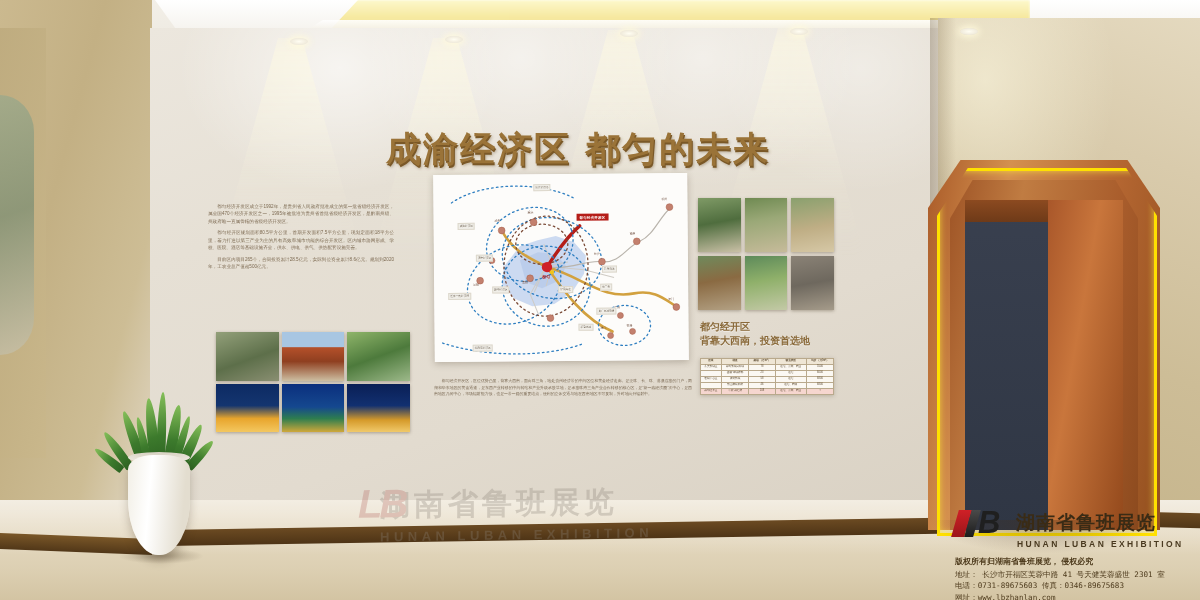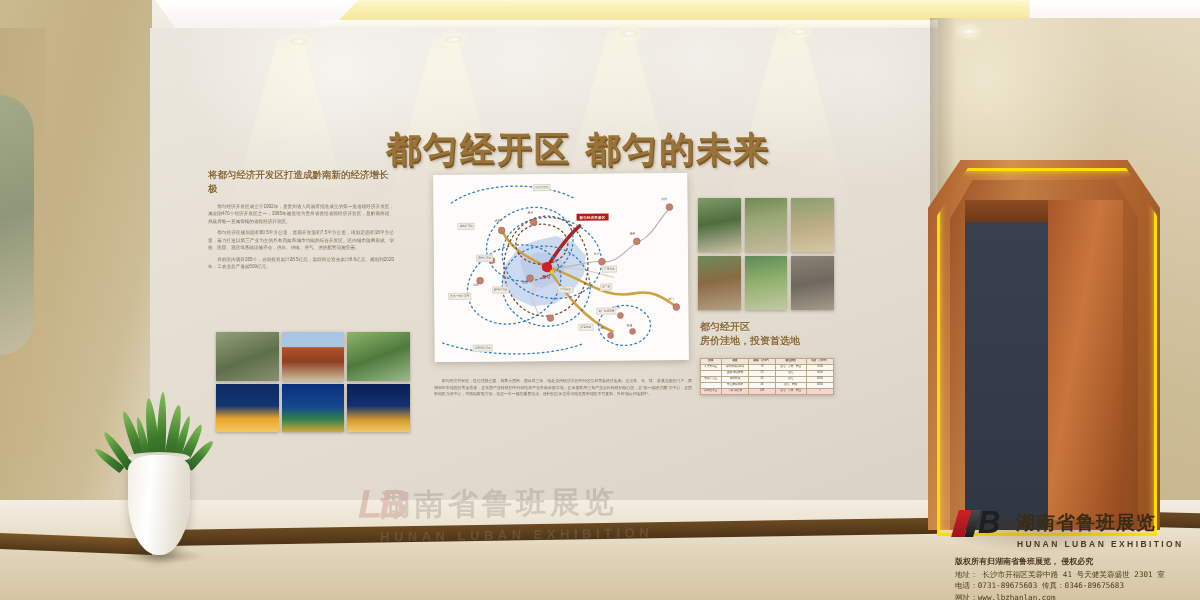--- a/index.html
+++ b/index.html
@@ -198,23 +198,22 @@
   <div class="baseboard"></div>
   <div class="baseboard-r"></div>
   <div class="baseboard-l"></div>
 
   <div class="wm">
     <div class="wm-mark">LB</div>
     <div class="wm-zh">湖南省鲁班展览</div>
     <div class="wm-en">HUNAN LUBAN EXHIBITION</div>
   </div>
 
-  <div class="title-zh">都匀经开区  都匀的未来</div>
-
-  <div class="lead">将都匀经济开发区打造成黔南新的经济增长极</div>
+  <div class="title-zh">成渝经济区  都匀的未来</div>
+
 
   <div class="body-col">
     <p>都匀经济开发区成立于1992年，是贵州省人民政府批准成立的第一批省级经济开发区，属全国470个经济开发区之一，1995年被批准为贵州省首批省级经济开发区，是黔南州级、州政府唯一直属管辖的省级经济开发区。</p>
     <p>都匀经开区规划面积80.5平方公里，首期开发面积7.5平方公里，现划定面积18平方公里，着力打造以第三产业为主的具有高效率城市功能的综合开发区。区内城市路网形成、学校、医院、酒店等基础设施齐全，供水、供电、供气、供热配套设施完善。</p>
     <p>目前区内项目265个，合同投资累计28.5亿元，实际到位资金累计8.6亿元。规划到2020年，工农业总产值超500亿元。</p>
   </div>
 
   <div class="map-card">
     <svg width="254" height="187" viewBox="0 0 254 187">
       <rect width="254" height="187" fill="#fdfcfa"></rect>
@@ -318,21 +317,21 @@
     <div class="ph" style="background:linear-gradient(170deg,#7f9a66,#4f6d3e 45%,#c9c0a6);"></div>
     <div class="ph" style="background:linear-gradient(170deg,#6f8a52,#9aa877 40%,#c6bb9a);"></div>
     <div class="ph" style="background:linear-gradient(170deg,#8aa06e,#bfae85 55%,#d6c8a6);"></div>
     <div class="ph" style="background:linear-gradient(170deg,#6f8a5c,#8a6a42 45%,#b3a184);"></div>
     <div class="ph" style="background:linear-gradient(170deg,#5d8a5a,#8fb06a 45%,#c3c9a6);"></div>
     <div class="ph" style="background:linear-gradient(170deg,#8a8276,#6e685e 50%,#a59b8a);"></div>
   </div>
 
   <div class="sub-head">
     <div>都匀经开区</div>
-    <div>房价洼地，投资首选地</div>
+    <div>背靠大西南，投资首选地</div>
   </div>
 
   <table class="price-table">
     <thead>
       <tr>
         <th>区域</th>
         <th>楼盘</th>
         <th>规模
 （万m²）</th>
         <th>物业类型</th>

